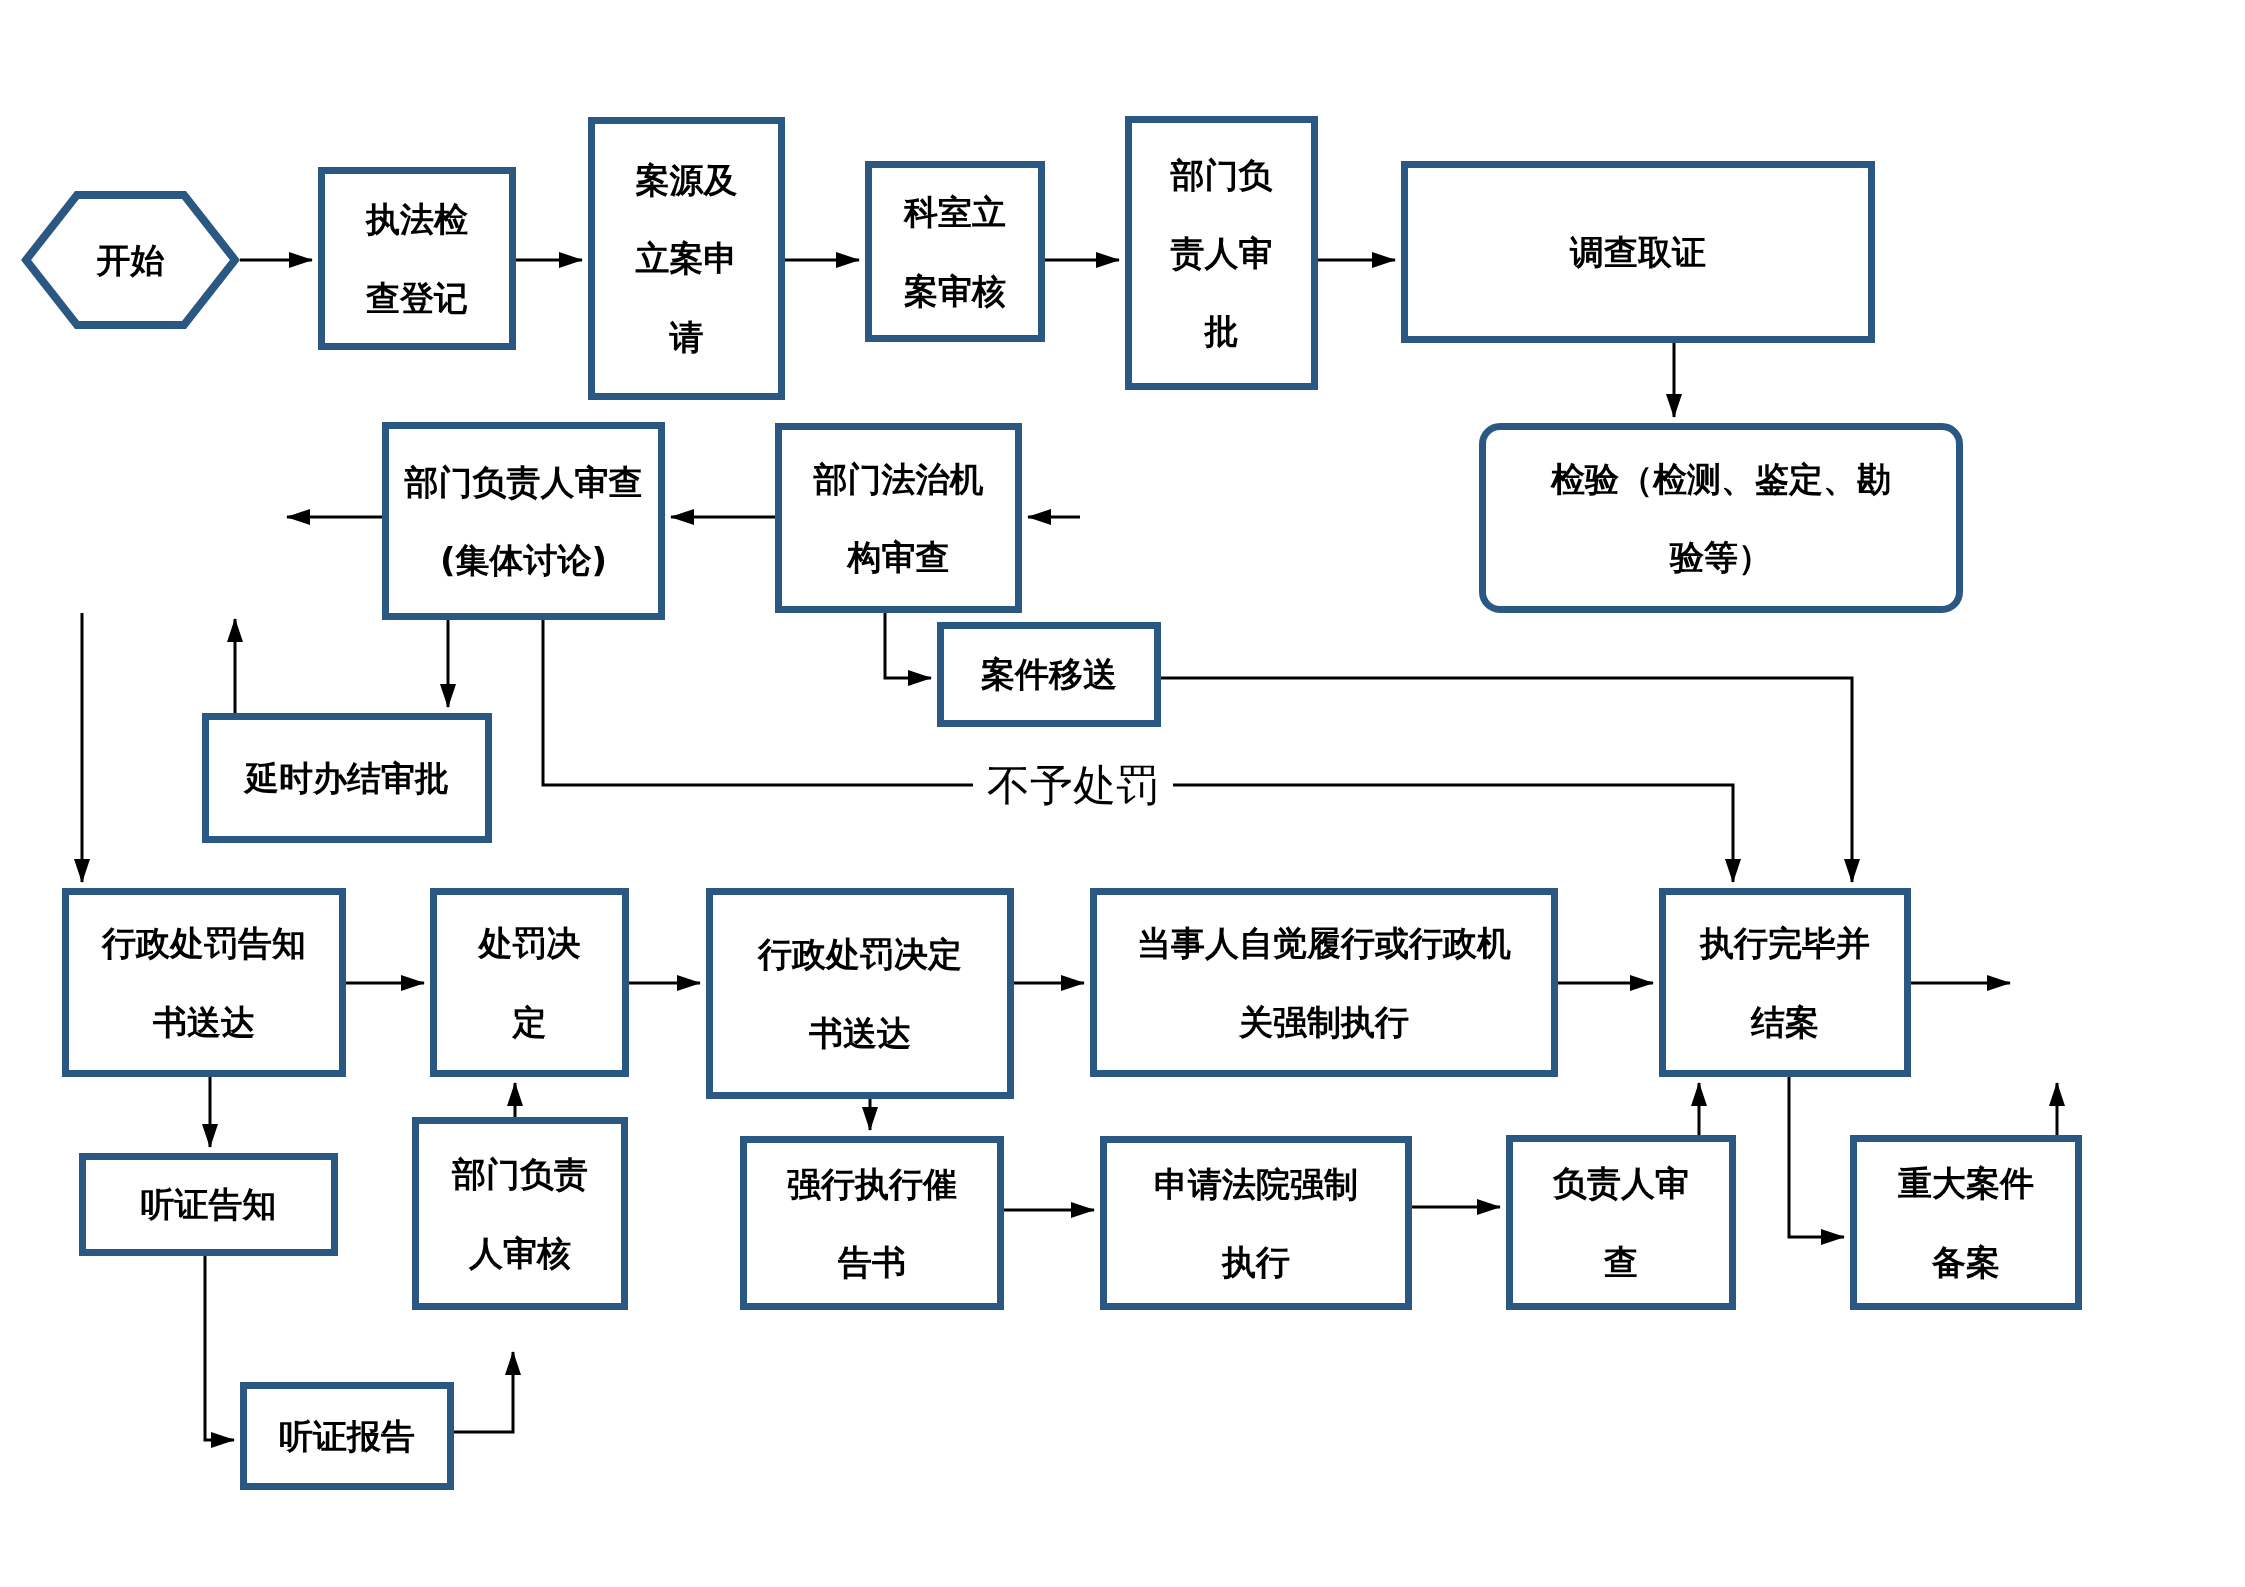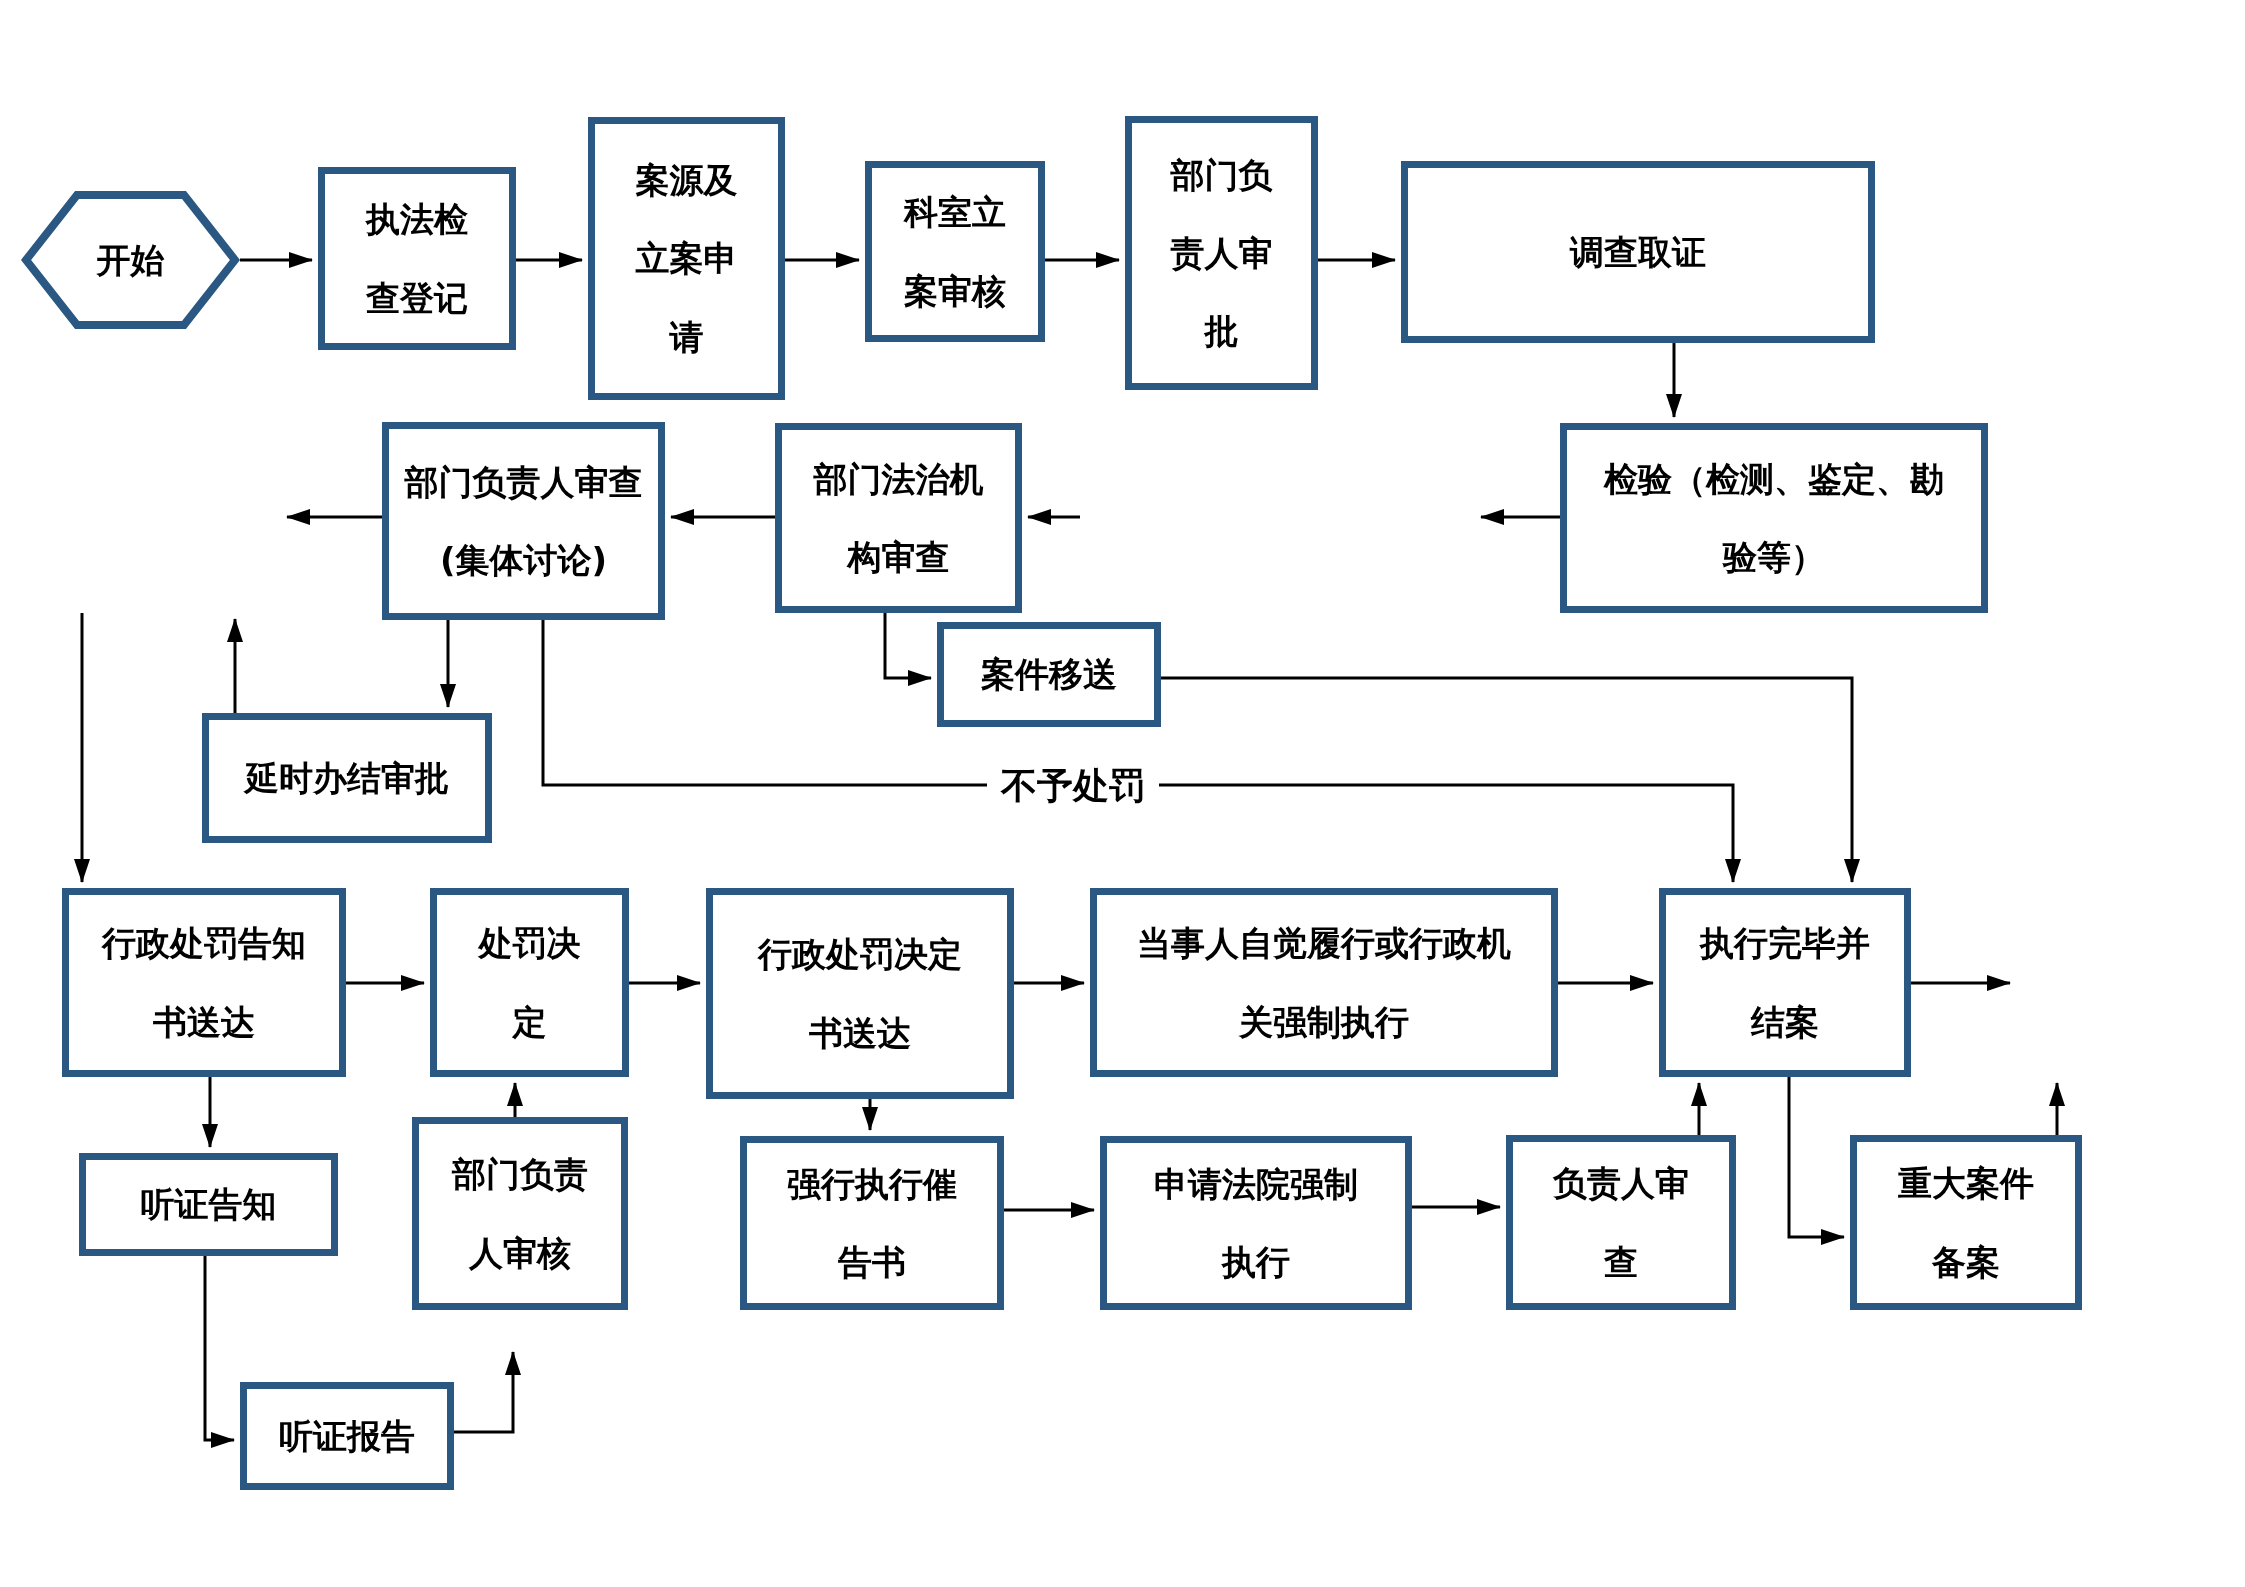--- a/index.html
+++ b/index.html
@@ -13,21 +13,21 @@
     text-align:center;color:#000000;
     font-weight:bold;font-size:34px;line-height:2.3;
   }
   .node span{white-space:pre-line;display:block;}
   .shape{border:none;background:transparent;}
   .shape svg{position:absolute;left:0;top:0;}
   .shape span{position:relative;z-index:2;}
   .terminator{border-radius:60px;}
   .edge-label{
     position:absolute;background:#ffffff;color:#000000;
-    font-weight:bold;font-size:36px;padding:4px 14px;
+    font-weight:normal;font-size:43px;padding:4px 14px;
     transform:translate(-50%,-50%);white-space:nowrap;z-index:3;
   }
 </style>
 </head>
 <body>
 
 <div id="canvas">
 
   <svg id="edges" viewBox="0 0 2245 1587" xmlns="http://www.w3.org/2000/svg">
     <defs>
@@ -96,21 +96,21 @@
   <div class="node" style="left:1125px;top:116px;width:193px;height:274px;">
     <span>部门负
 责人审
 批</span>
   </div>
 
   <div class="node" style="left:1401px;top:161px;width:474px;height:182px;">
     <span>调查取证</span>
   </div>
 
-  <div class="node" style="left:1560px;top:423px;width:428px;height:190px;">
+  <div class="node" style="left:1479px;top:423px;width:484px;height:190px;border-radius:21px;">
     <span>检验（检测、鉴定、勘
 验等）</span>
   </div>
 
 
   <div class="node" style="left:775px;top:423px;width:247px;height:190px;">
     <span>部门法治机
 构审查</span>
   </div>
 

